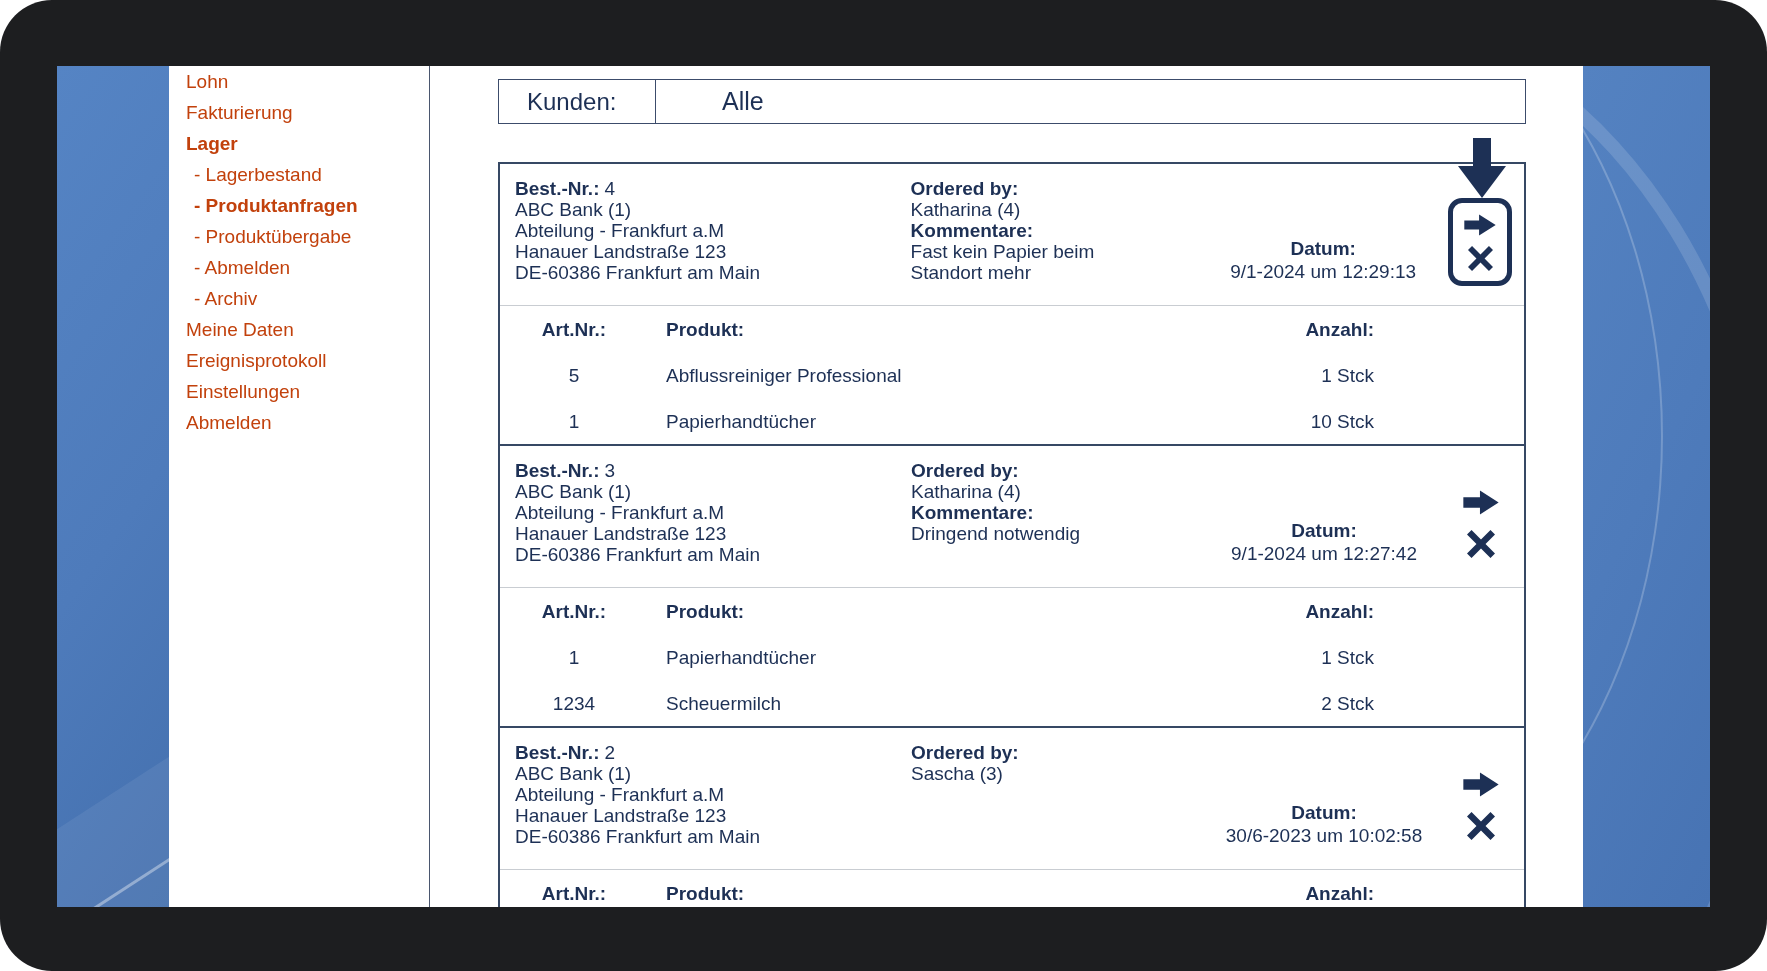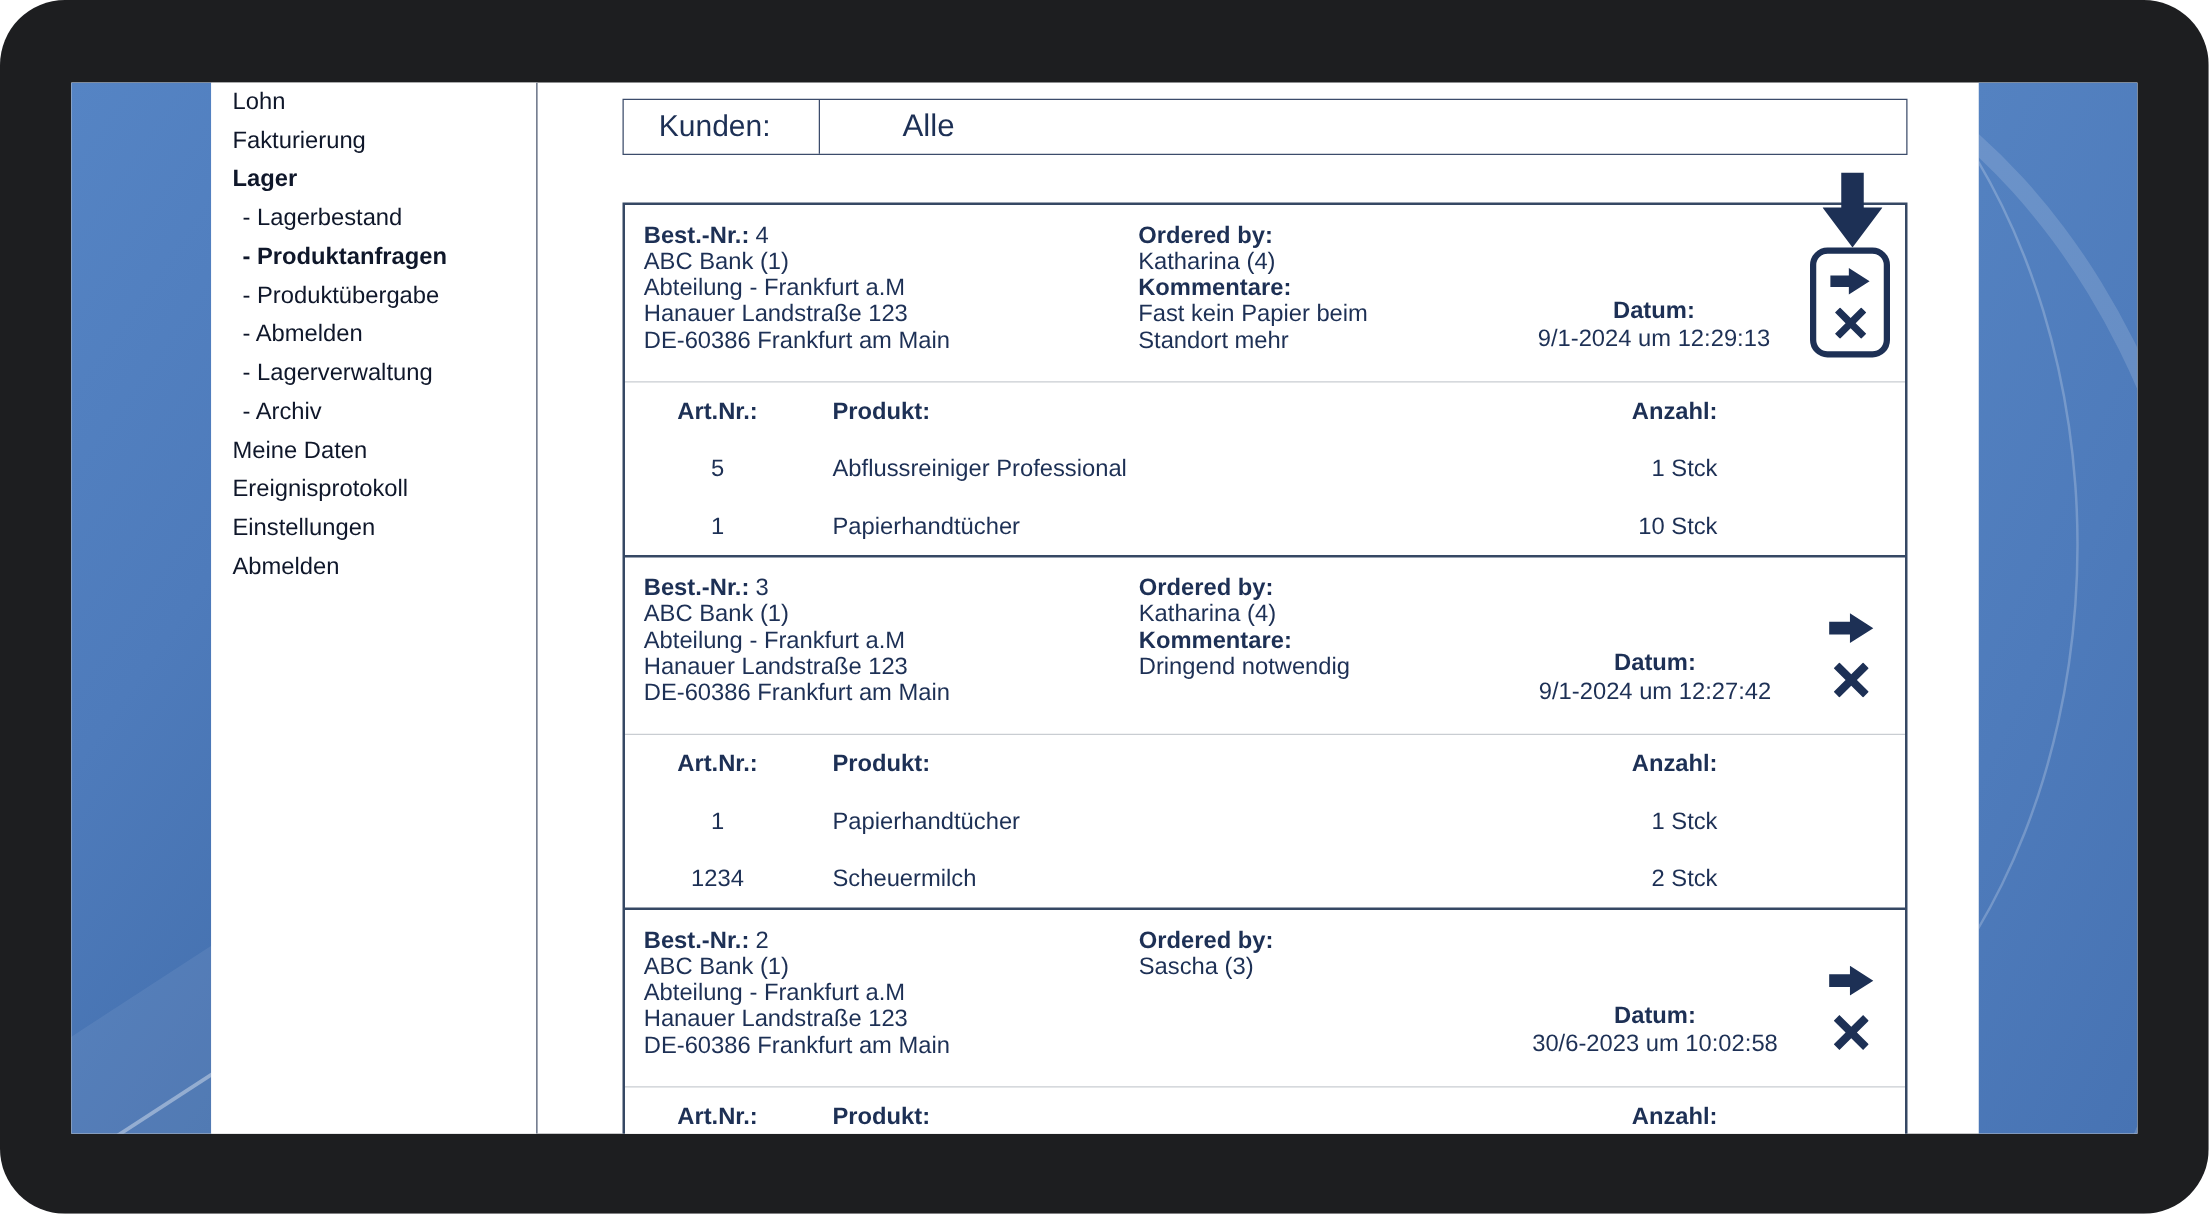--- a/index.html
+++ b/index.html
@@ -14,21 +14,21 @@
   .strip-left { left:0; width:112px; background:linear-gradient(125deg,#5584c4 0%,#4e7bbb 55%,#4470ae 100%); }
   .strip-left .swoosh-line { position:absolute; bottom:26px; left:-50px; width:260px; height:2.5px; background:rgba(255,255,255,.38); transform:rotate(-33deg); }
   .strip-left .swoosh-fill { position:absolute; bottom:-140px; left:-80px; width:300px; height:240px; background:rgba(255,255,255,.07); transform:rotate(-33deg); }
   .strip-right { left:1526px; width:127px; background:linear-gradient(115deg,#5482c1 0%,#4e7bbb 50%,#4773b3 100%); }
   .strip-right .arc1, .strip-right .arc2 { position:absolute; border-radius:50%; border:2px solid rgba(255,255,255,.22); }
   .strip-right .arc1 { width:720px; height:980px; left:-640px; top:-120px; }
   .strip-right .arc2 { width:900px; height:1200px; left:-700px; top:-60px; border-color:rgba(255,255,255,.14); border-width:14px; }
 
   
   .sidebar { position:absolute; left:112px; top:0; width:261px; height:100%; background:#fff; border-right:1.5px solid #4a566e; padding-top:0; }
-  .nav-item { font-size:19px; line-height:31px; padding-left:17px; white-space:nowrap; color:#0f172a; }
+  .nav-item { font-size:19px; line-height:31px; padding-left:17px; white-space:nowrap; color:#c2410c; }
   .nav-item.sub { padding-left:25px; }
   .nav-item.bold { font-weight:bold; }
 
   
   .main { position:absolute; left:373px; top:0; width:1153px; height:100%; }
 
   .filter-box { position:absolute; left:68px; top:13px; width:1028px; height:45px; border:1.5px solid #3c4c6b; display:flex; background:#fff; }
   .filter-label { width:157px; border-right:1.5px solid #3c4c6b; display:flex; align-items:center; padding-left:28px; font-weight:normal; font-size:24px; }
   .filter-value { flex:1; display:flex; align-items:center; padding-left:66px; font-size:25px; }
 
@@ -80,21 +80,20 @@
   </div>
 
   <div class="sidebar">
     <div class="nav-item">Lohn</div>
     <div class="nav-item">Fakturierung</div>
     <div class="nav-item bold">Lager</div>
     <div class="nav-item sub">- Lagerbestand</div>
     <div class="nav-item sub bold">- Produktanfragen</div>
     <div class="nav-item sub">- Produktübergabe</div>
     <div class="nav-item sub">- Abmelden</div>
-    <div class="nav-item sub">- Lagerverwaltung</div>
     <div class="nav-item sub">- Archiv</div>
     <div class="nav-item">Meine Daten</div>
     <div class="nav-item">Ereignisprotokoll</div>
     <div class="nav-item">Einstellungen</div>
     <div class="nav-item">Abmelden</div>
   </div>
 
   <div class="main">
 
     <div class="filter-box">

